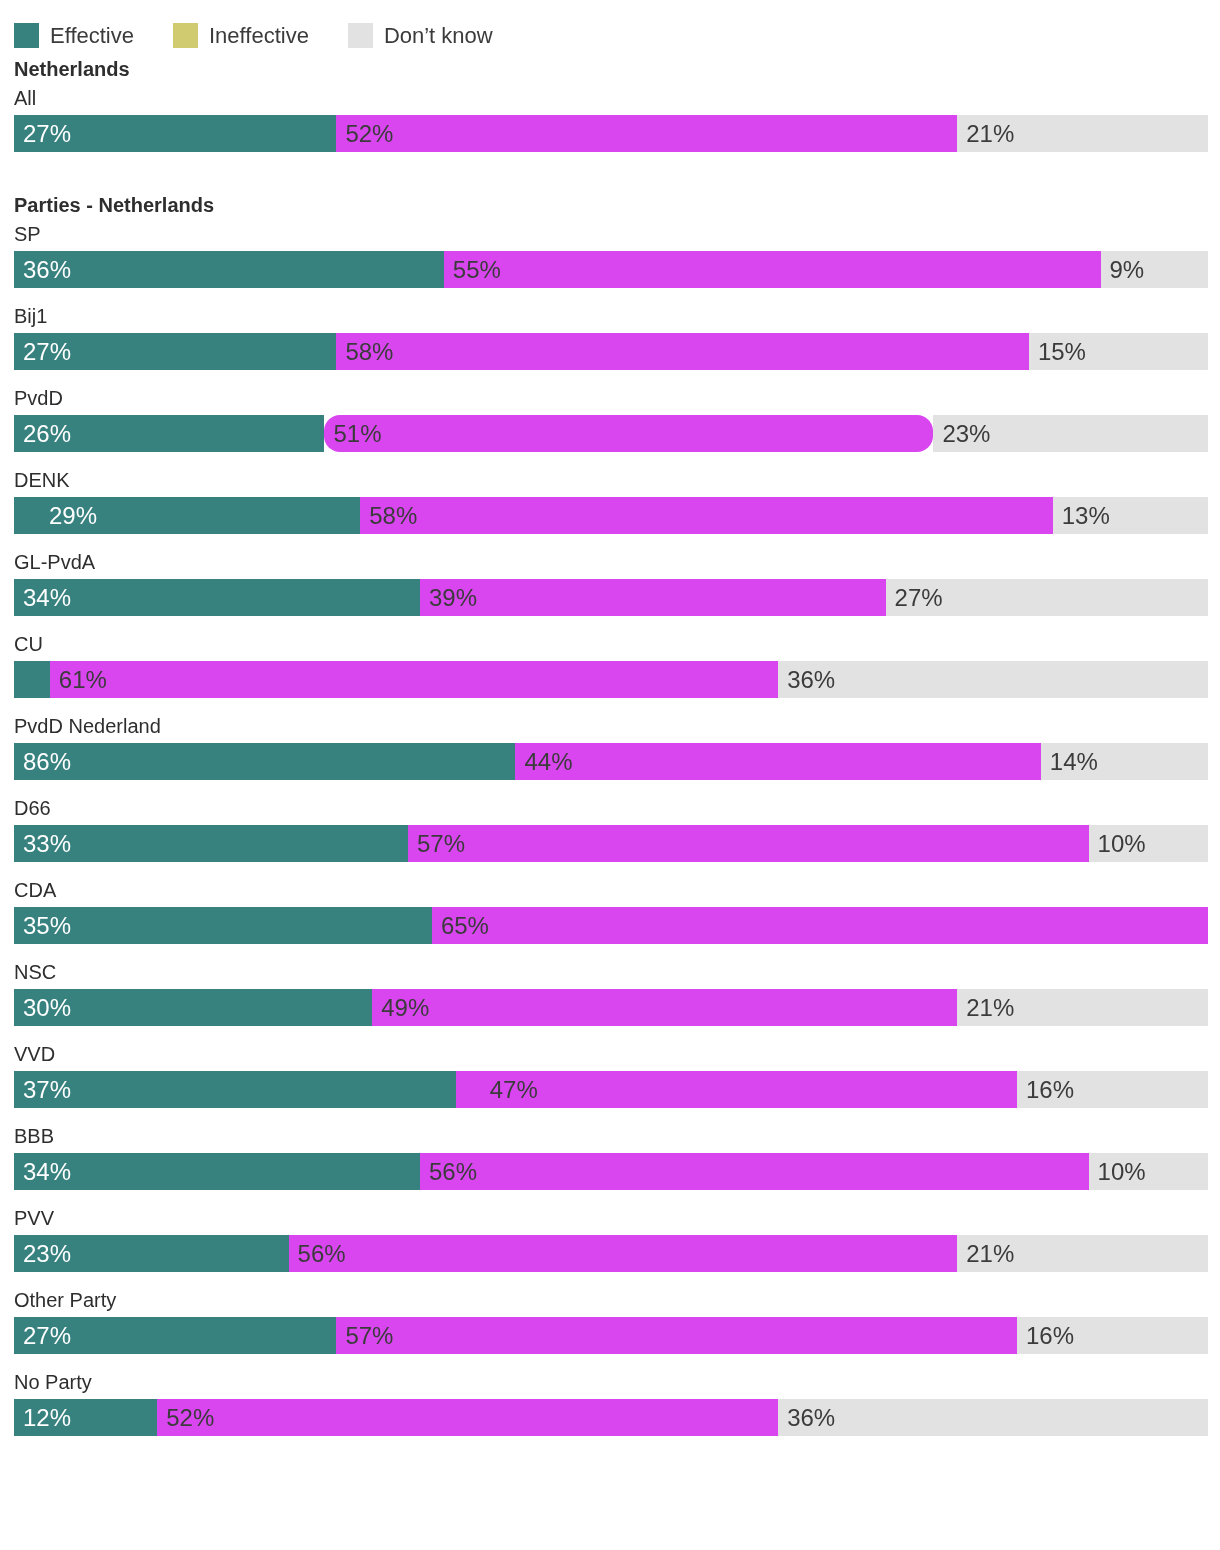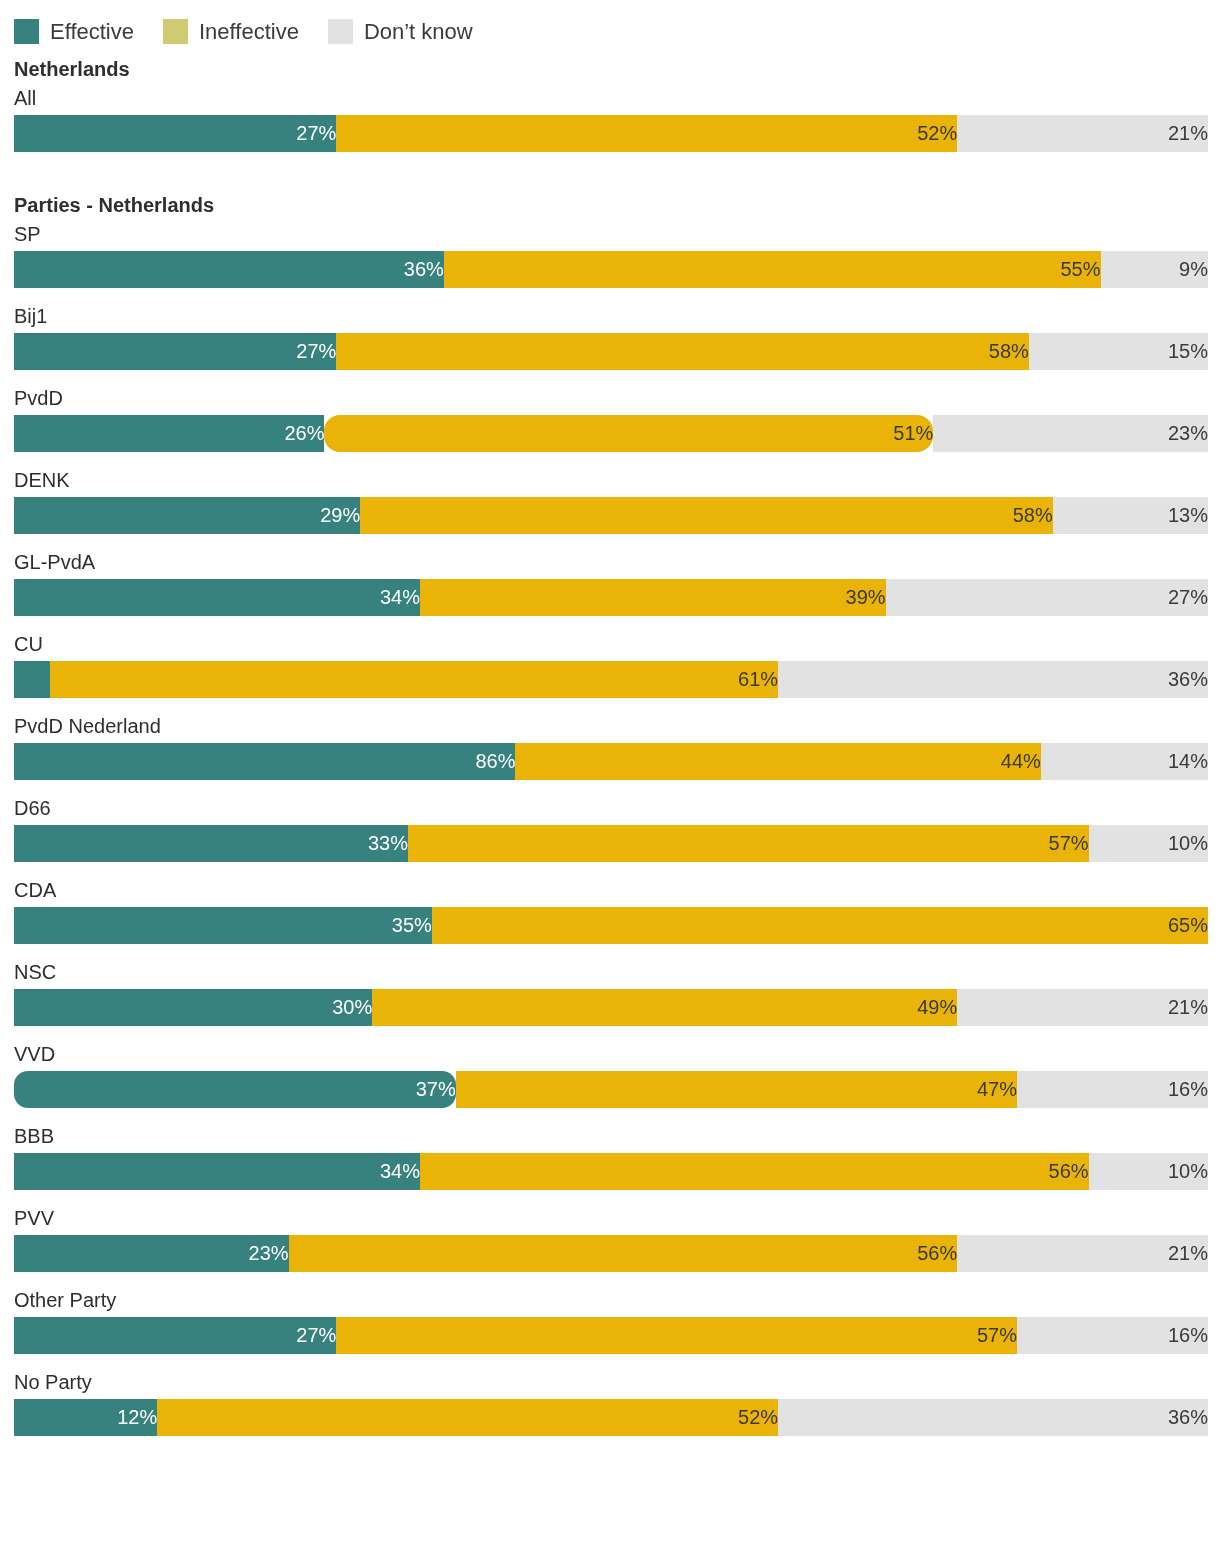--- a/index.html
+++ b/index.html
@@ -18,25 +18,25 @@
     position: relative;
     width: 1220px;
     height: 1550px;
     box-sizing: border-box;
     padding: 0 14px;
   }
 
   
   .legend {
     display: flex;
-    align-items: center;
+    align-items: flex-end;
     height: 48px;
     padding-top: 14px;
     box-sizing: border-box;
-    gap: 5px;
+    gap: 15px;
   }
   .legend-item {
     display: flex;
     align-items: center;
     margin-right: 24px;
   }
   .legend-swatch {
     width: 25px;
     height: 25px;
     flex: 0 0 25px;
@@ -80,28 +80,27 @@
     width: 1194px;
     height: 37px;
     overflow: hidden;
   }
   .seg {
     height: 37px;
     display: flex;
     align-items: center;
     box-sizing: border-box;
     padding-left: 9px;
-    font-size: 20px;
+    font-size: 24px;
     line-height: 37px;
     white-space: nowrap;
     overflow: hidden;
-    justify-content: flex-end;
   }
   .seg-effective   { background: #37817f; color: #ffffff; }
-  .seg-ineffective { background: #eab308; color: #3b3b3b; }
+  .seg-ineffective { background: #d946ef; color: #3b3b3b; }
   .seg-dontknow    { background: #e2e2e2; color: #3b3b3b; }
 </style>
 </head>
 <body>
 
 <div class="page">
 
   <div class="legend" id="legend">
       <div class="legend-item">
         <span class="legend-swatch" style="background: rgb(55, 129, 127);"></span>
@@ -270,21 +269,21 @@
               <span class="seg-value">49%</span>
             </div>
             <div class="seg seg-dontknow" style="width: 21%;">
               <span class="seg-value">21%</span>
             </div>
           </div>
         </div>
         <div class="row">
           <div class="row-label">VVD</div>
           <div class="bar">
-            <div class="seg seg-effective" style="width: 37%; border-radius: 14px;">
+            <div class="seg seg-effective" style="width: 37%;">
               <span class="seg-value">37%</span>
             </div>
             <div class="seg seg-ineffective" style="width: 47%; padding-left: 34px;">
               <span class="seg-value">47%</span>
             </div>
             <div class="seg seg-dontknow" style="width: 16%;">
               <span class="seg-value">16%</span>
             </div>
           </div>
         </div>

